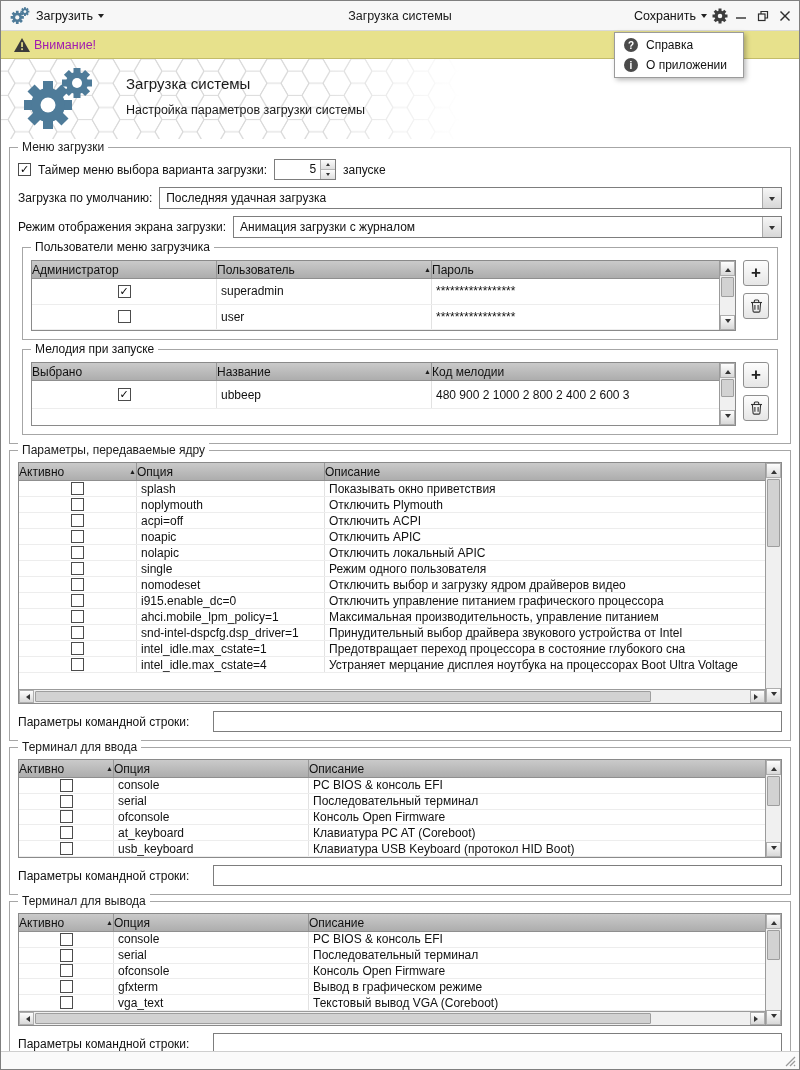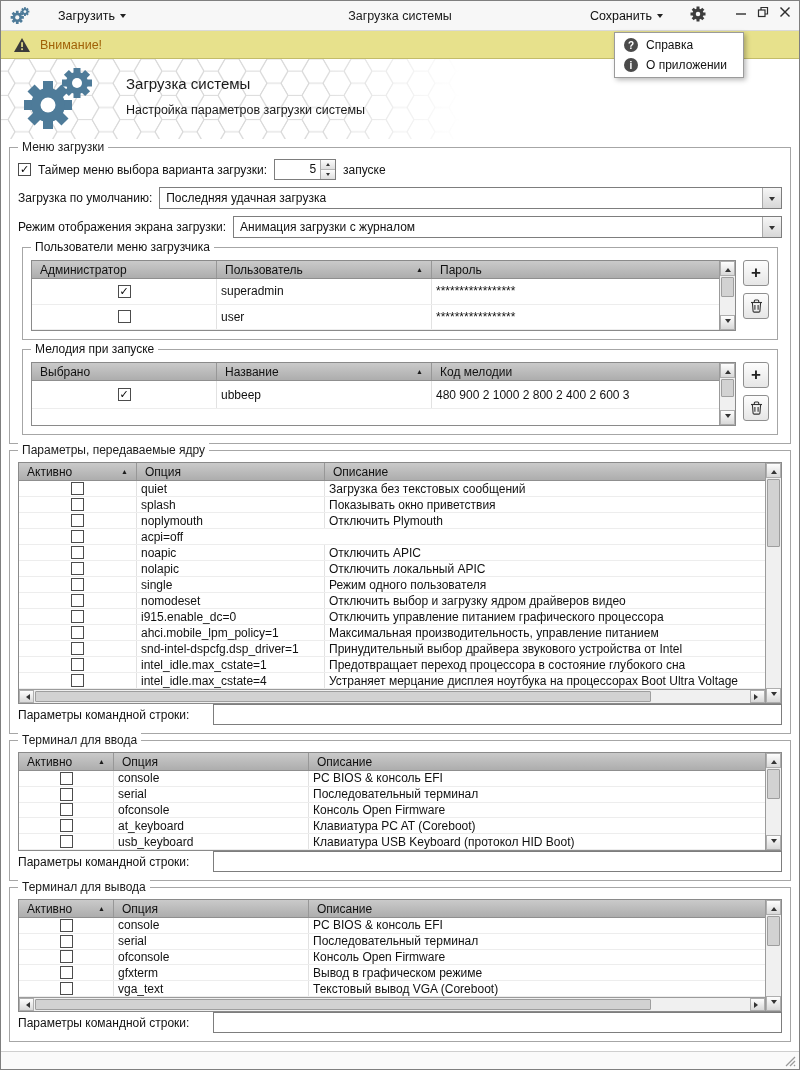--- a/index.html
+++ b/index.html
@@ -2,30 +2,30 @@
 <html><head>
 <meta charset="utf-8">
 <style>
   *{box-sizing:border-box;margin:0;padding:0}
   html,body{background:#9a9a9a}
   body{font-family:"Liberation Sans","DejaVu Sans",sans-serif;color:#111}
   .window{width:800px;height:1070px;background:#fff;border:1px solid #7f7f7f;display:flex;flex-direction:column;position:relative;overflow:hidden}
 
   
   .titlebar{flex:0 0 30px;background:#f7f7f7;border-bottom:1px solid #d9d9d9;display:flex;align-items:center;padding:0 8px;position:relative;z-index:5}
-  .tb-left,.tb-right{display:flex;align-items:flex-start;gap:22px}
+  .tb-left,.tb-right{display:flex;align-items:center;gap:0}
   .tb-right{margin-left:auto}
   .tb-btn{display:flex;align-items:center;gap:5px;font-size:12.5px;padding:3px 5px;cursor:default}
   .caret{width:0;height:0;border:3.5px solid transparent;border-top:4.5px solid #222;margin-top:4px}
   .tb-title{position:absolute;left:0;right:0;text-align:center;font-size:12.5px;color:#1a1a1a;pointer-events:none}
   .win-controls{display:flex;align-items:center;gap:9px;margin-left:6px}
   .wc{width:13px;height:13px;display:flex;align-items:center;justify-content:center}
 
   
-  .warning{flex:0 0 28px;background:#e7e18c;border-bottom:1px solid #c3bc6a;display:flex;align-items:center;gap:9px;padding:0 12px;font-size:12.5px;color:#a16207}
+  .warning{flex:0 0 28px;background:#e7e18c;border-bottom:1px solid #c3bc6a;display:flex;align-items:center;gap:3px;padding:0 12px;font-size:12.5px;color:#a21caf}
 
   
   .hero{flex:0 0 80px;position:relative;background:#fff;overflow:hidden}
   .hex-bg{position:absolute;left:0;top:0}
   .hex-fade{position:absolute;left:315px;top:0;width:145px;bottom:0;background:linear-gradient(to right,rgba(255,255,255,0),#fff)}
   .hero-logo{position:absolute;left:16px;top:9px}
   .hero-text{position:absolute;left:125px;top:16px}
   .hero-title{font-size:15px;color:#1a1a1a}
   .hero-sub{font-size:12.5px;color:#1a1a1a;margin-top:11px}
 
@@ -60,21 +60,21 @@
   .spin .tri-down,.spin .tri-up{border-width:2.5px;border-top-width:3.5px;border-bottom-width:3.5px;margin:0}
   .spin .sb .tri-up{border-top-width:0}
   .spin .sb .tri-down{border-bottom-width:0}
 
   
   .table-row-wrap{display:flex;align-items:flex-start}
   .table-frame{flex:1;display:flex;border:1px solid #8a8a8a;background:#fff;overflow:hidden}
   .table-main{flex:1;display:flex;flex-direction:column;overflow:hidden}
   .table{display:flex;flex-direction:column;overflow:hidden;background:#fff}
   .thead{display:flex;flex:0 0 18px;background:linear-gradient(#cacaca,#adadad);border-bottom:1px solid #8f8f8f}
-  .th{display:flex;align-items:center;font-size:12px;padding:0 8px;border-right:1px solid #979797;overflow:hidden;white-space:nowrap}
+  .th{display:flex;align-items:center;font-size:12px;padding:0 0;border-right:1px solid #979797;overflow:hidden;white-space:nowrap}
   .th:last-child{border-right:none;flex:1}
   .sort{margin-left:auto;font-size:7px;color:#1c1c1c;padding-left:3px}
   .tr{display:flex;border-bottom:1px solid #ededed}
   .td{display:flex;align-items:center;font-size:12px;padding:0 4px;border-right:1px solid #e2e2e2;overflow:hidden;white-space:nowrap}
   .td:last-child{border-right:none;flex:1}
   .td.center{justify-content:center;padding:0}
 
   .t-users .tr,.t-melody .tr{height:28px}
   .t-kernel .tr,.t-term .tr{height:16px}
   .t-users .col0,.t-melody .col0{flex:0 0 185px}
@@ -95,21 +95,21 @@
   .sb-btn{flex:0 0 15px;background:linear-gradient(#fefefe,#d8d8d8);border:1px solid #aeaeae;display:flex;align-items:center;justify-content:center}
   .sb-track{flex:1;position:relative}
   .sb-thumb{position:absolute;left:1px;right:1px;top:1px;background:#d2d2d2;border:1px solid #9e9e9e;border-radius:1px}
   .sb-thumb.h{top:1px;bottom:1px;left:1px;right:auto}
 
   
   .side-btns{display:flex;flex-direction:column;gap:7px;margin-left:7px}
   .tool-btn{width:26px;height:26px;border:1px solid #8f8f8f;border-radius:3px;background:linear-gradient(#fdfdfd,#e6e6e6);display:flex;align-items:center;justify-content:center;font-size:17px;font-weight:bold;color:#222}
 
   
-  .cmdline-row{display:flex;align-items:center;gap:24px;font-size:12px}
+  .cmdline-row{display:flex;align-items:center;gap:24px;margin-top:7px;font-size:12px}
   .cmdline-input{flex:1;height:21px;border:1px solid #7d7d7d;background:#fff;font:12px "Liberation Sans","DejaVu Sans",sans-serif;padding:0 4px;outline:none}
 
   
   .popup-menu{position:absolute;top:31px;right:55px;width:130px;background:#fff;border:1px solid #9b9b9b;box-shadow:2px 2px 5px rgba(0,0,0,.28);z-index:20;padding:2px 0}
   .menu-item{display:flex;align-items:center;gap:8px;padding:3px 9px;font-size:12px}
   .menu-ico{width:14px;height:14px;border-radius:50%;background:#4a4a4a;color:#fff;font-size:10px;display:flex;align-items:center;justify-content:center;flex:0 0 auto;font-weight:bold}
 
   
   .statusbar{flex:0 0 18px;border-top:1px solid #cfcfcf;background:#fafafa;display:flex;align-items:flex-end;justify-content:flex-end;padding:2px 3px}
 </style>
@@ -431,42 +431,36 @@
                   <span>Опция</span>
                 </div>
                 <div class="th col2">
                   <span>Описание</span>
                 </div>
               </div>
               <div class="tr">
                 <div class="td col0 center">
                   <span class="checkbox"></span>
                 </div>
-                <div class="td col1">quiet</div>
-                <div class="td col2">Загрузка без текстовых сообщений</div>
-              </div>
-              <div class="tr">
-                <div class="td col0 center">
-                  <span class="checkbox"></span>
-                </div>
                 <div class="td col1">splash</div>
                 <div class="td col2">Показывать окно приветствия</div>
               </div>
               <div class="tr">
                 <div class="td col0 center">
                   <span class="checkbox"></span>
                 </div>
                 <div class="td col1">noplymouth</div>
                 <div class="td col2">Отключить Plymouth</div>
               </div>
               <div class="tr">
                 <div class="td col0 center">
                   <span class="checkbox"></span>
                 </div>
                 <div class="td col1">acpi=off</div>
+                <div class="td col2">Отключить ACPI</div>
               </div>
               <div class="tr">
                 <div class="td col0 center">
                   <span class="checkbox"></span>
                 </div>
                 <div class="td col1">noapic</div>
                 <div class="td col2">Отключить APIC</div>
               </div>
               <div class="tr">
                 <div class="td col0 center">

